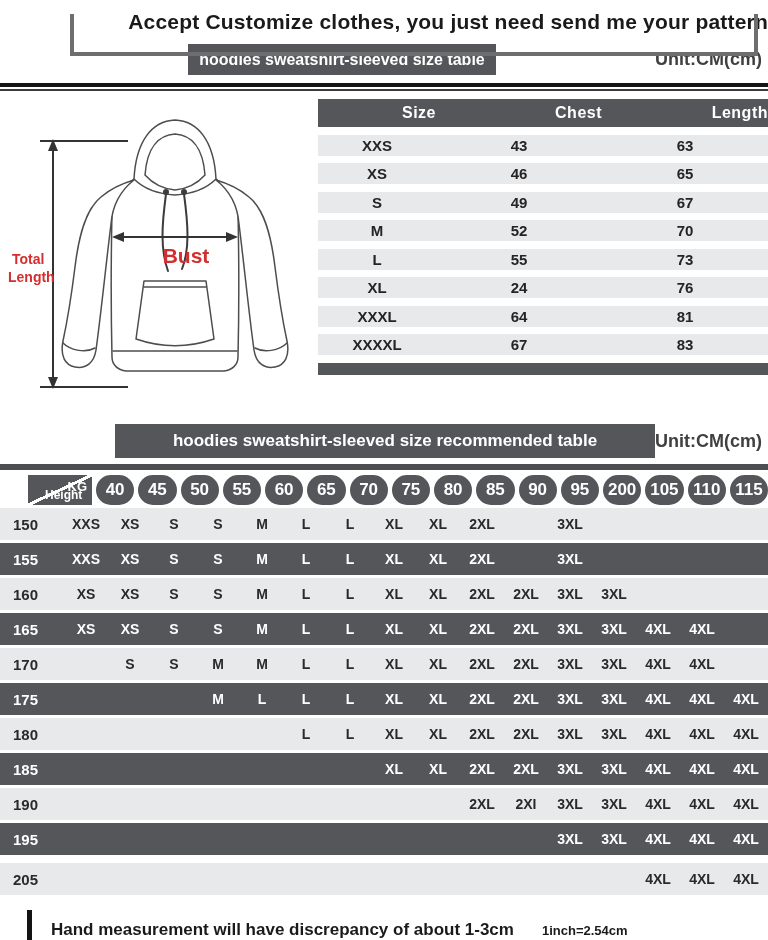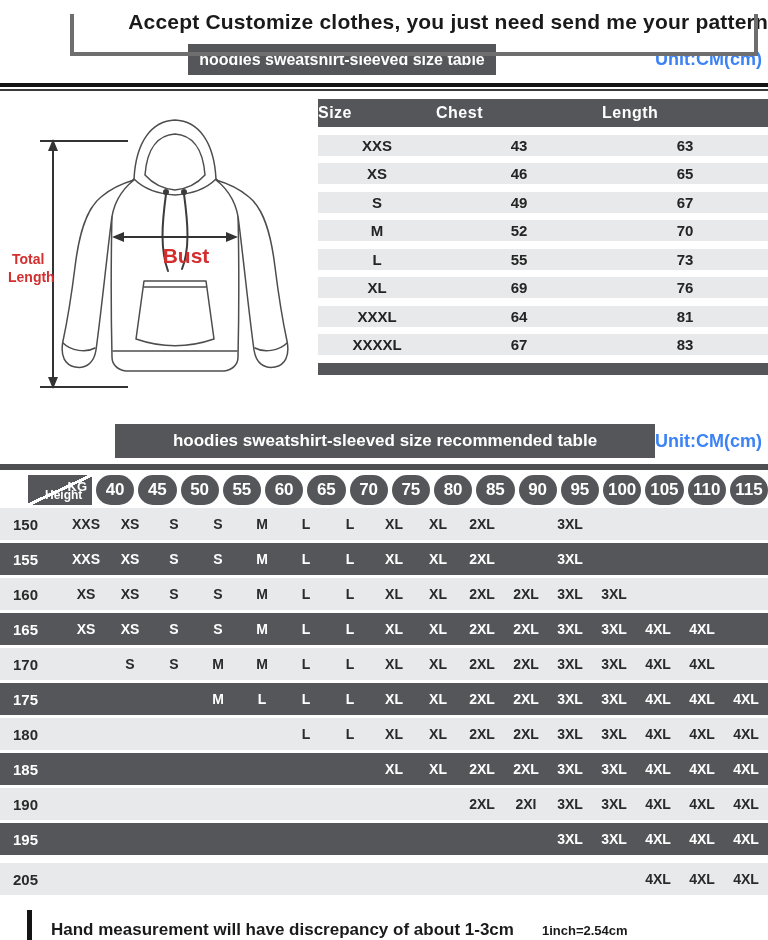--- a/index.html
+++ b/index.html
@@ -14,30 +14,30 @@
   .bracket { position:absolute; left:70px; width:680px; top:14px; height:38px;
     border-left:4px solid #6e6e6e; border-bottom:4px solid #6e6e6e; border-right:4px solid #6e6e6e; }
   
   .bar-row { display:flex; align-items:center; }
   .bar-row1 { margin-top:11px; }
   .bar1 { margin-left:188px; width:308px; height:31px; background:#54565a; color:#fff;
     font-size:16px; display:flex; align-items:center; justify-content:center; }
   .bar-row2 { margin-top:21px; }
   .bar2 { margin-left:115px; width:624px; height:34px; background:#54565a; color:#fff;
     font-size:17px; display:flex; align-items:center; justify-content:center; }
-  .unit { margin-left:auto; margin-right:6px; font-size:18px; color:#3b82f6; }
+  .unit { margin-left:auto; margin-right:6px; font-size:18px; color:#404040; }
   
   .sep1 { margin-top:8px; height:2px; border-top:4px solid #141414; border-bottom:2px solid #3a3a3a; }
   .sep2 { margin-top:6px; height:6px; background:#4c4e52; }
   
   .size-section { display:flex; margin-top:8px; height:304px; }
   .figure { position:relative; width:318px; height:304px; flex:none; }
   .size-table { flex:1; }
   .st-header { display:grid; grid-template-columns:118px 1fr 1fr; background:#54565a; color:#fff;
-    height:28px; align-items:center; text-align:left; font-size:16px; letter-spacing:.5px; }
+    height:28px; align-items:center; text-align:right; font-size:16px; letter-spacing:.5px; }
   .st-row { display:grid; grid-template-columns:118px 1fr 1fr; background:#e8e9ea;
     height:21px; margin-top:7.5px; align-items:center; text-align:center; font-size:15px; color:#242424; }
   .st-footer { height:12px; background:#54565a; margin-top:8px; }
   
   .matrix { margin-top:5px; }
   .matrix-header { display:grid; grid-template-columns:64px repeat(16,1fr); column-gap:4px; height:30px;padding-left:28px; }
   .corner { position:relative; background:#54565a; color:#fff;
     background-image:linear-gradient(to bottom right,
       transparent calc(50% - 1.5px), #fff calc(50% - 1.5px) calc(50% + 1.5px), transparent calc(50% + 1.5px)); }
   .corner .kg { position:absolute; top:4px; right:5px; font-size:13px; }
@@ -150,21 +150,21 @@
             <div class="st-cell">52</div>
             <div class="st-cell">70</div>
           </div>
           <div class="st-row">
             <div class="st-cell">L</div>
             <div class="st-cell">55</div>
             <div class="st-cell">73</div>
           </div>
           <div class="st-row">
             <div class="st-cell">XL</div>
-            <div class="st-cell">69</div>
+            <div class="st-cell">24</div>
             <div class="st-cell">76</div>
           </div>
           <div class="st-row">
             <div class="st-cell">XXXL</div>
             <div class="st-cell">64</div>
             <div class="st-cell">81</div>
           </div>
           <div class="st-row">
             <div class="st-cell">XXXXL</div>
             <div class="st-cell">67</div>
@@ -193,21 +193,21 @@
         <div class="mh-cell">50</div>
         <div class="mh-cell">55</div>
         <div class="mh-cell">60</div>
         <div class="mh-cell">65</div>
         <div class="mh-cell">70</div>
         <div class="mh-cell">75</div>
         <div class="mh-cell">80</div>
         <div class="mh-cell">85</div>
         <div class="mh-cell">90</div>
         <div class="mh-cell">95</div>
-        <div class="mh-cell">100</div>
+        <div class="mh-cell">200</div>
         <div class="mh-cell">105</div>
         <div class="mh-cell">110</div>
         <div class="mh-cell">115</div>
       </div>
     <div>
         <div class="m-row">
           <div class="m-height">150</div>
           <div class="m-cell">XXS</div>
           <div class="m-cell">XS</div>
           <div class="m-cell">S</div>

